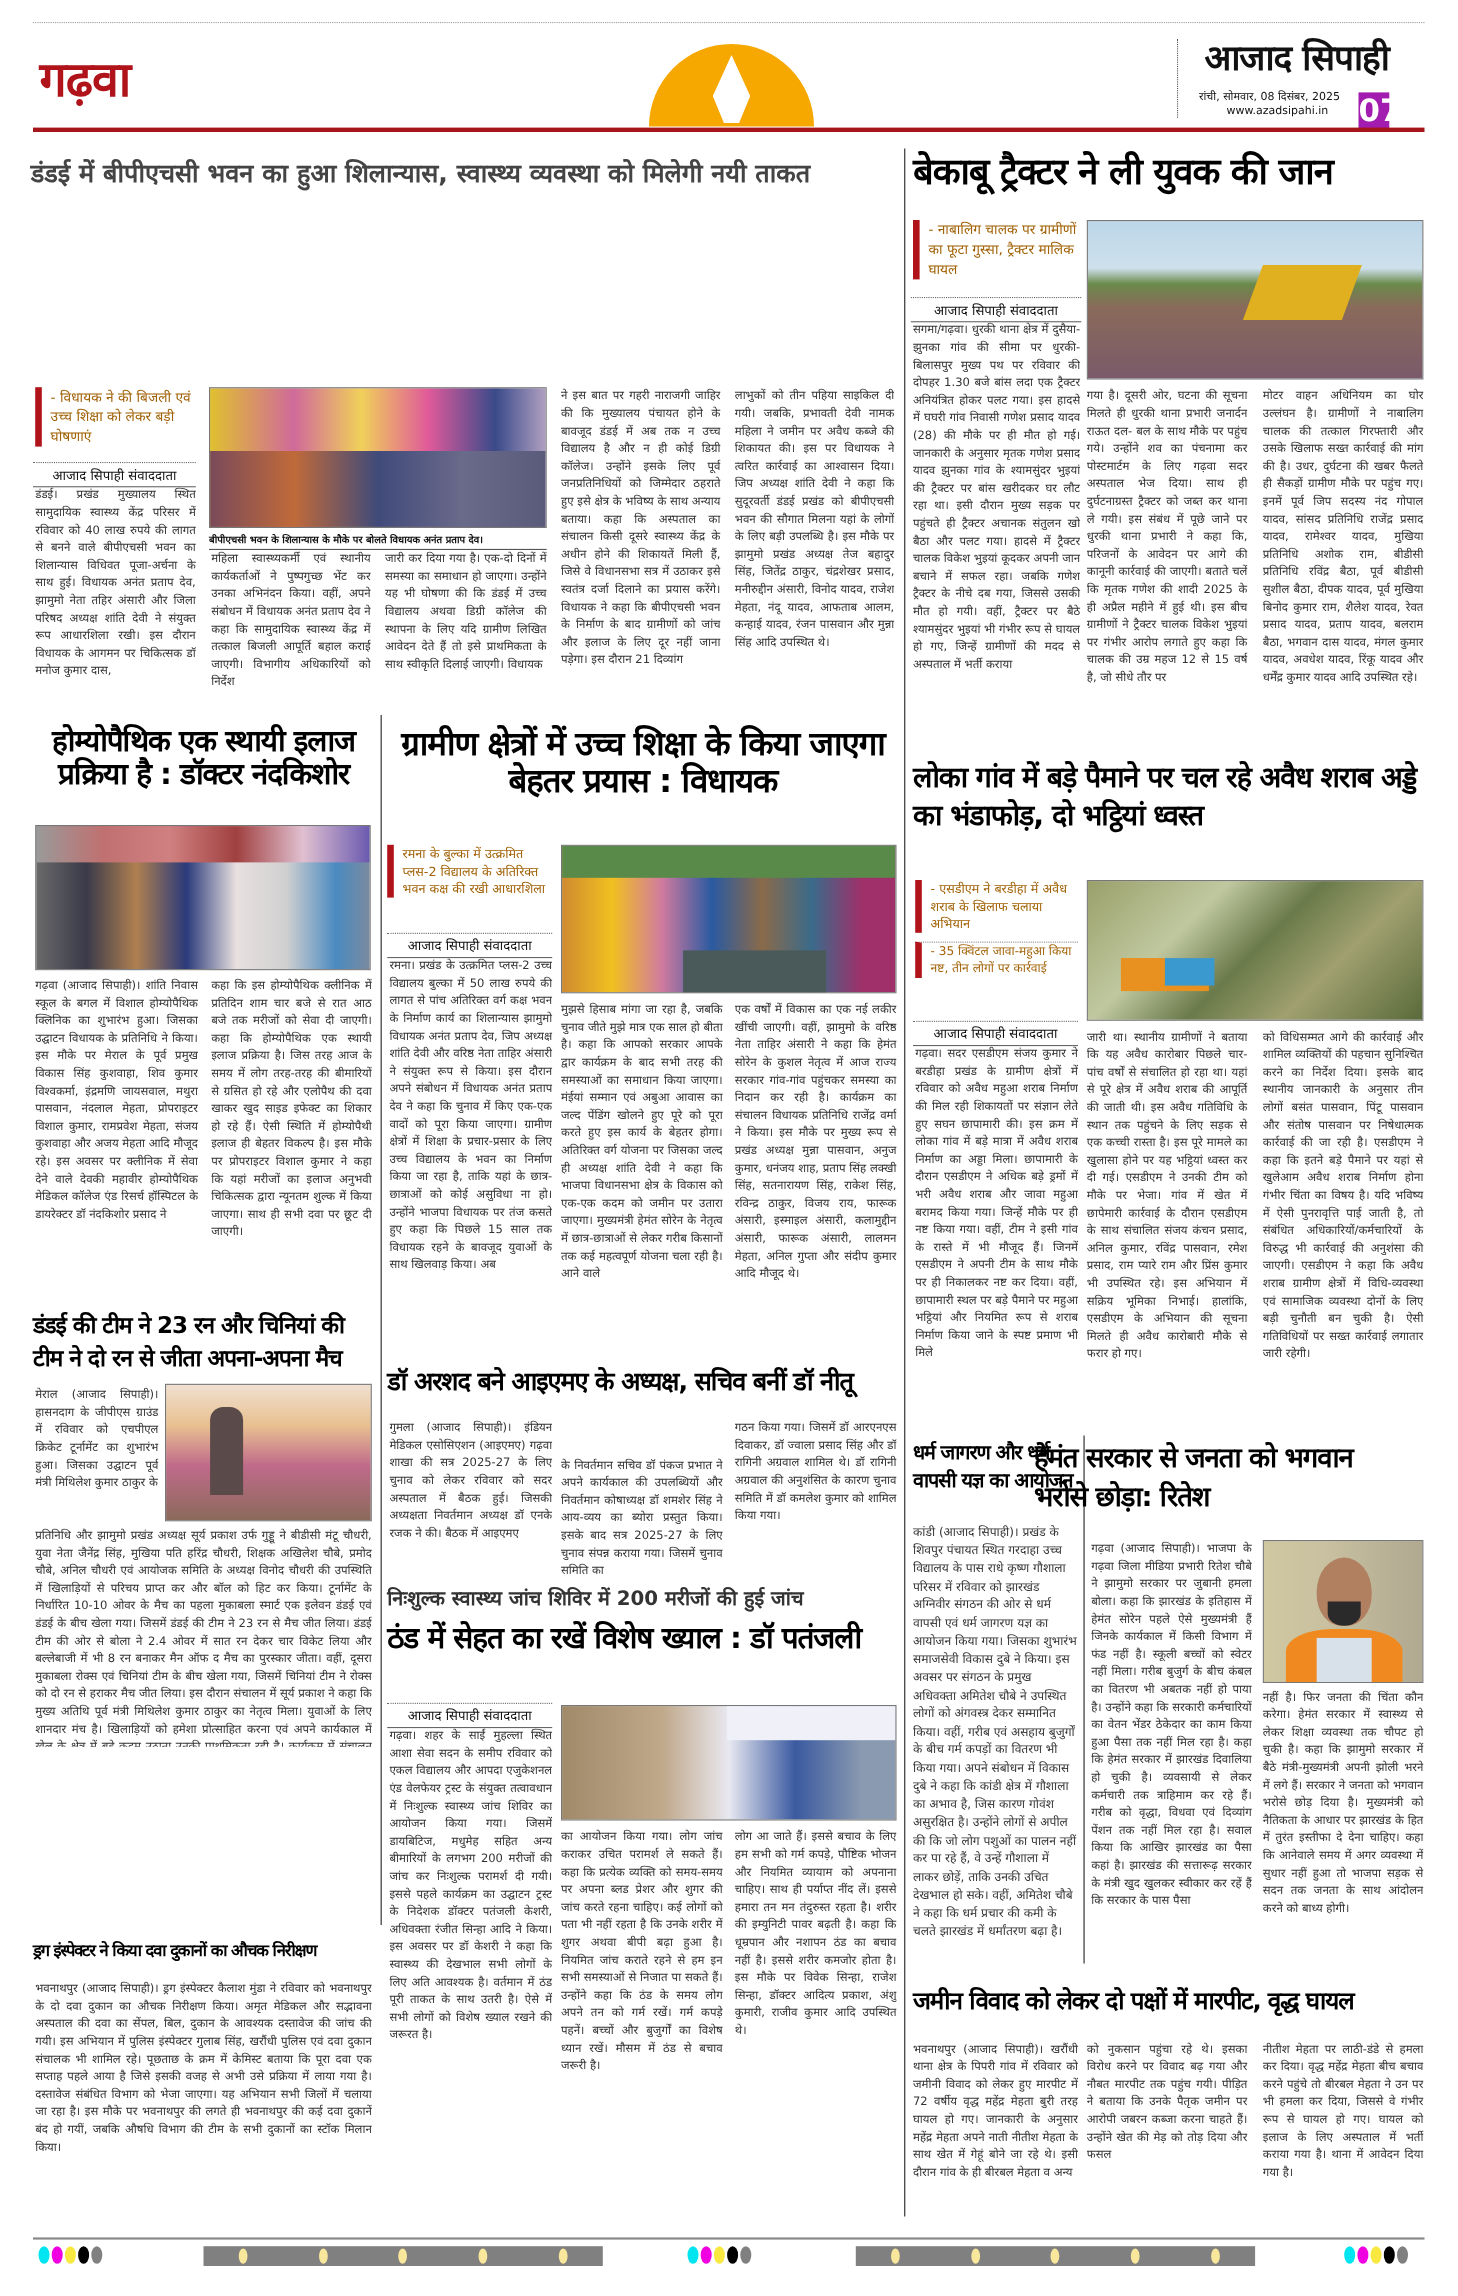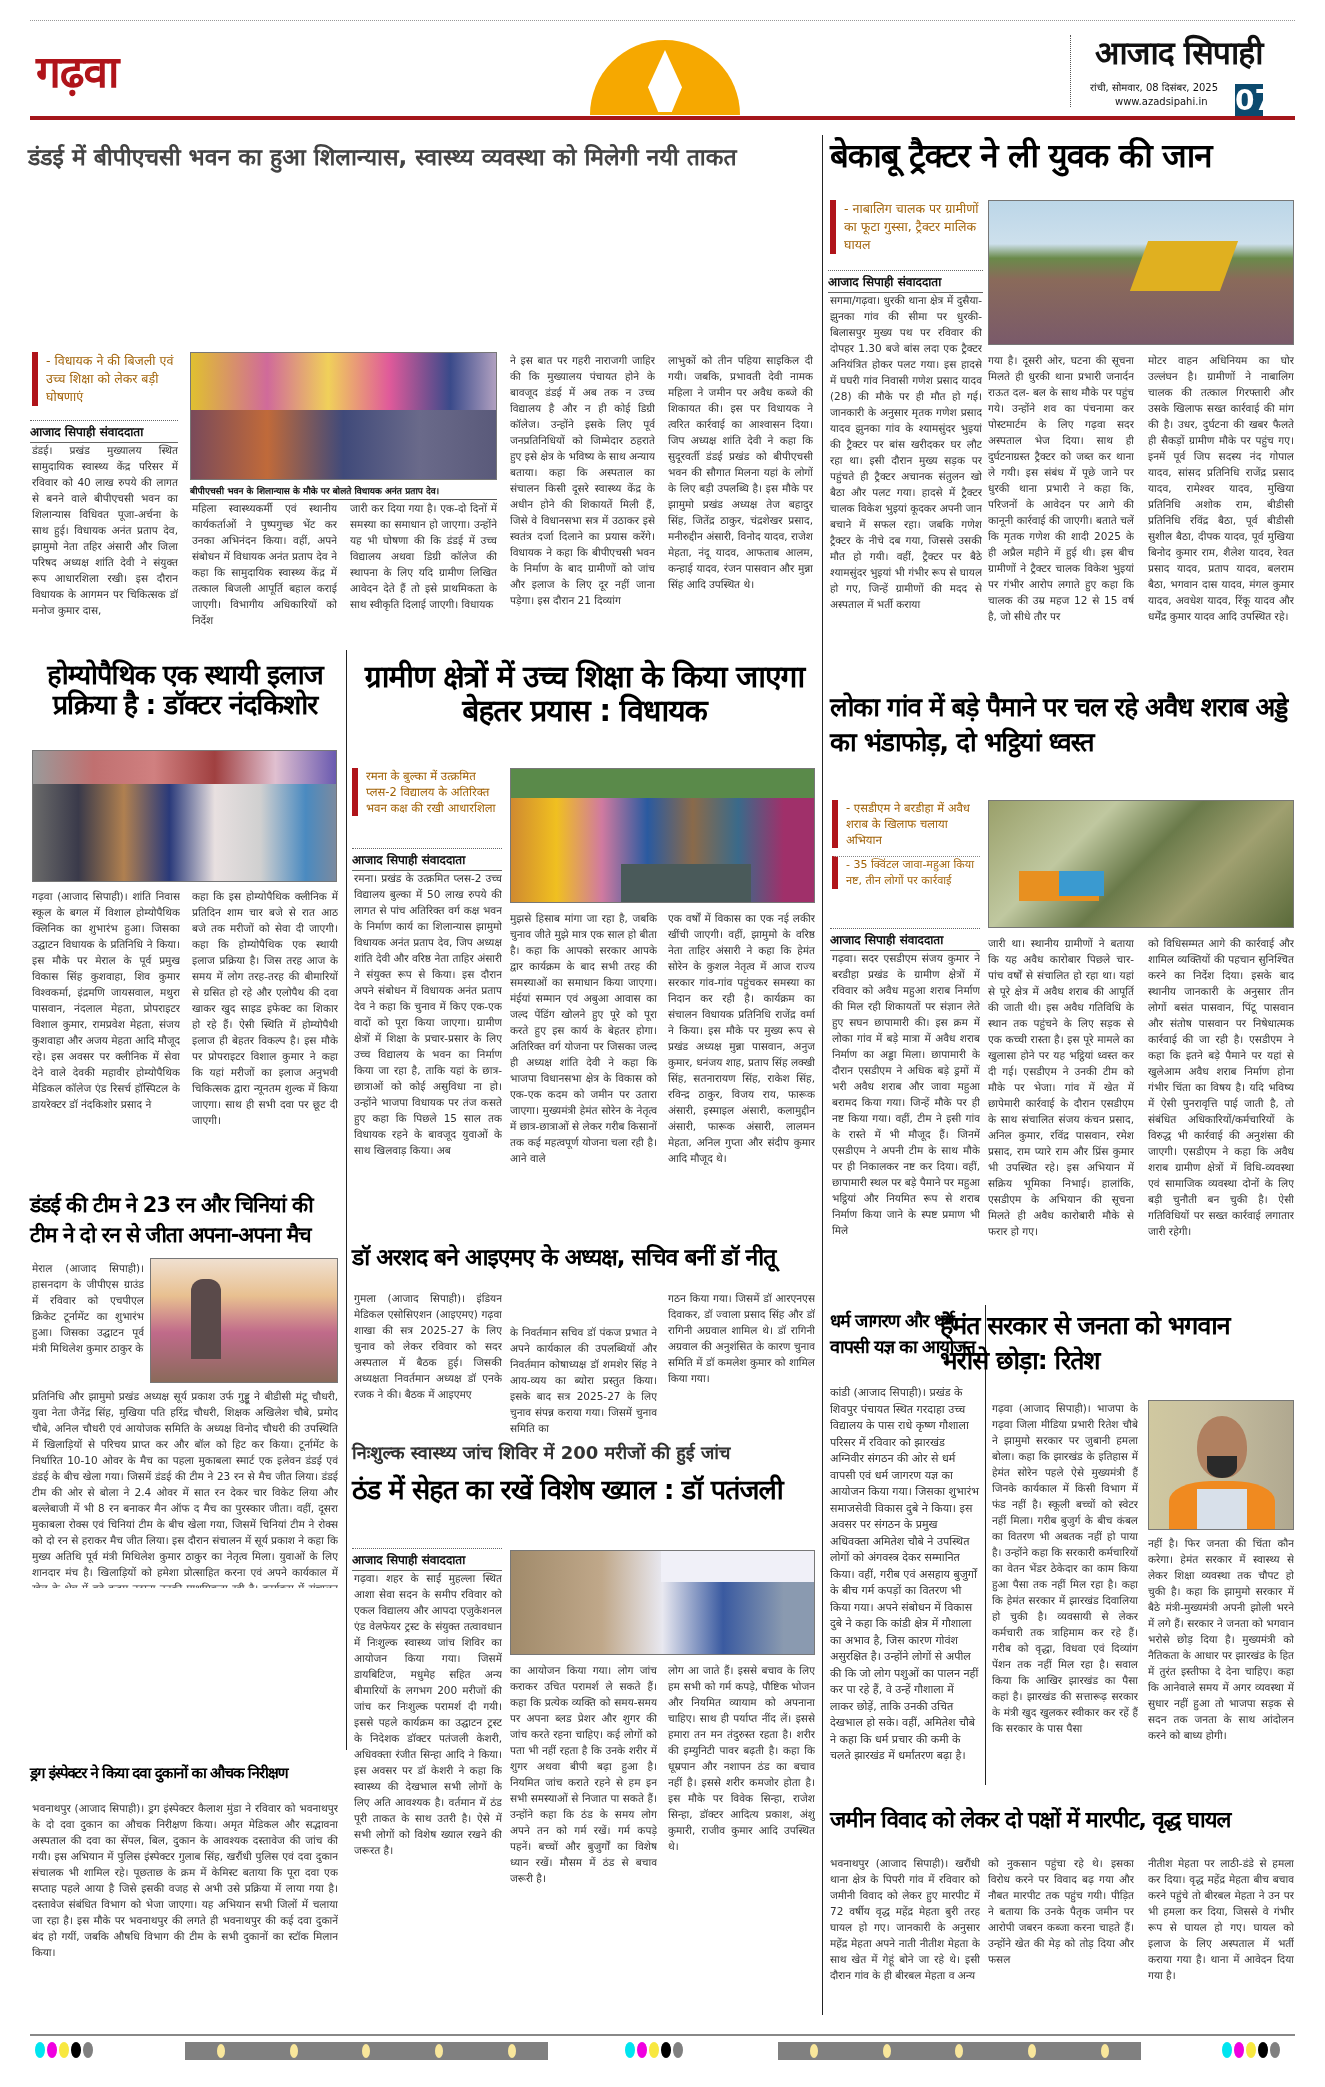--- a/index.html
+++ b/index.html
@@ -7,26 +7,26 @@
 .abs{position:absolute}
 .dotline{border-top:1px dotted #999}
 .masthead-left{left:36px;top:40px;font-size:44px;font-weight:bold;color:#b0141a;font-family:Liberation Sans, sans-serif;letter-spacing:-1px}
 .logo-sun{left:590px;top:40px;width:150px;height:75px;background:#f6a800;border-radius:75px 75px 0 0}
 .pen{left:648px;top:50px;width:34px;height:62px;background:#fff;clip-path:polygon(50% 0,100% 60%,70% 100%,30% 100%,0 60%)}
 .redrule{left:30px;top:116px;width:1265px;height:4px;background:#a4161a}
 .paper-name{left:1095px;top:30px;font-size:32px;font-weight:bold;color:#111;letter-spacing:-1px}
 .vdots{left:1070px;top:35px;height:72px;border-left:1px dotted #555}
 .dateline{left:1090px;top:80px;font-size:10px;color:#111}
 .url{left:1115px;top:96px;font-size:10px;color:#111}
-.pageno{left:1235px;top:84px;width:28px;height:34px;background:#0c4a6e;color:#fff;font-size:28px;font-weight:bold;text-align:center;line-height:34px}
+.pageno{left:1235px;top:84px;width:28px;height:34px;background:#a21caf;color:#fff;font-size:28px;font-weight:bold;text-align:center;line-height:34px}
 .kicker{font-weight:bold;color:#444;font-size:23px;white-space:nowrap}
 .headline{font-weight:bold;color:#000;line-height:1.12;letter-spacing:-1px}
 .body{font-size:10.5px;line-height:16px;color:#333;text-align:justify;overflow:hidden}
 .col-div{border-left:1.5px solid #222}
-.byline{font-size:12px;font-weight:bold;border-top:1px dotted #666;border-bottom:1px solid #666;padding:2px 0;color:#111}
+.byline{font-size:12px;font-weight:normal;text-align:center;border-top:1px dotted #666;border-bottom:1px solid #666;padding:2px 0;color:#111}
 .high{border-left:6px solid #b0141a;padding-left:8px;font-size:12.5px;line-height:18px;color:#a16207}
 .photo{overflow:hidden;border:1px solid #777}
 .caption{font-size:10px;font-weight:bold;color:#111;border-bottom:1px solid #555;padding:2px 0}
 .regbar{top:2034px;height:2px;left:30px;width:1265px;background:#888}
 .dot{display:inline-block;width:10px;height:16px;border-radius:50%;margin-right:2px}
 .greybar{height:18px;background:#808080;display:flex;justify-content:space-around;align-items:center}
 .ydot{width:8px;height:14px;border-radius:50%;background:#f9e79b}
 </style>
 </head>
 <body>

